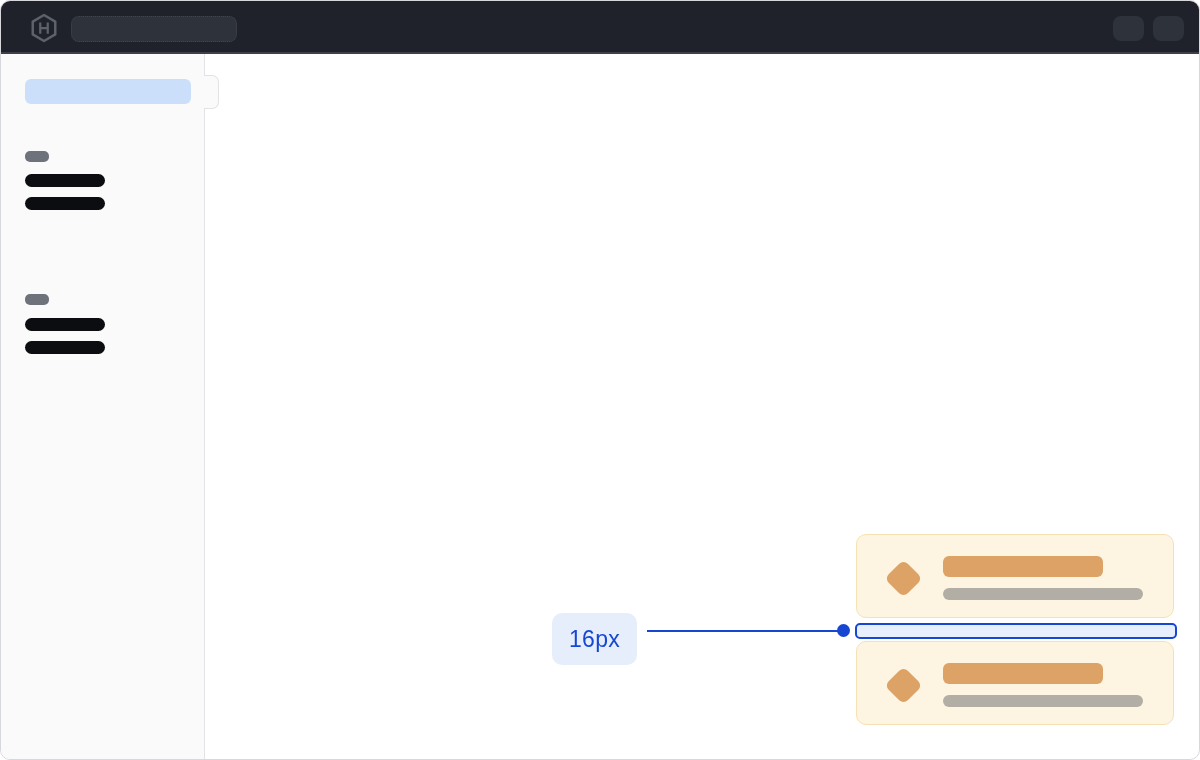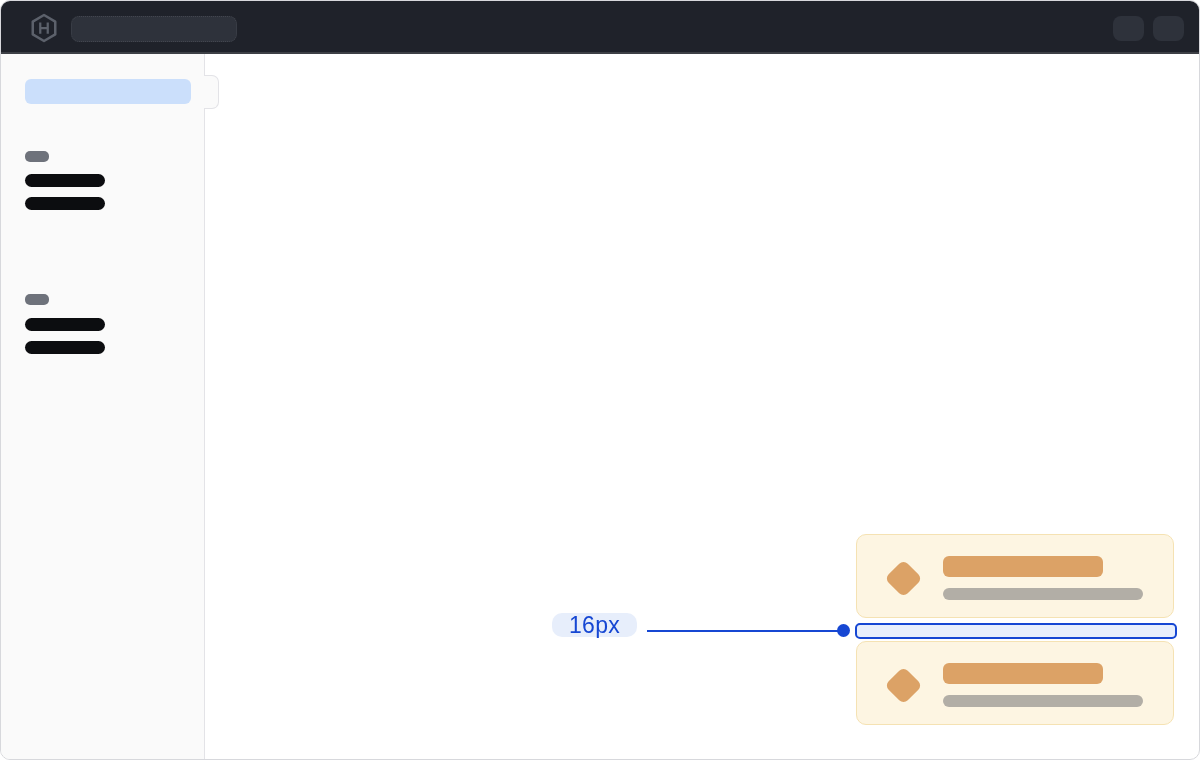--- a/index.html
+++ b/index.html
@@ -72,21 +72,21 @@
   .card-title-bar{position:absolute;left:86px;top:21px;width:160px;height:21px;border-radius:6px;background:var(--orange);}
   .card-sub-bar{position:absolute;left:86px;top:53px;width:200px;height:12px;border-radius:6px;background:var(--gray-bar);}
   
   .gap-highlight{
     position:absolute;left:854px;top:622px;width:322px;height:16px;
     background:var(--highlight-fill);border:2px solid var(--accent-blue);border-radius:5px;z-index:2;
   }
   .measure-line{position:absolute;left:646px;top:629px;width:196px;height:2px;background:var(--accent-blue);}
   .measure-dot{position:absolute;left:836px;top:623px;width:13px;height:13px;border-radius:50%;background:var(--accent-blue);}
   .measure-label{
-    position:absolute;left:551px;top:612px;width:85px;height:24px;border-radius:10px;
+    position:absolute;left:551px;top:612px;width:85px;height:52px;border-radius:10px;
     background:var(--label-bg);color:var(--accent-blue);
     display:flex;align-items:center;justify-content:center;
     font-size:23px;font-weight:500;letter-spacing:.3px;
   }
 </style>
 </head>
 <body>
 
 <div class="frame">
 

